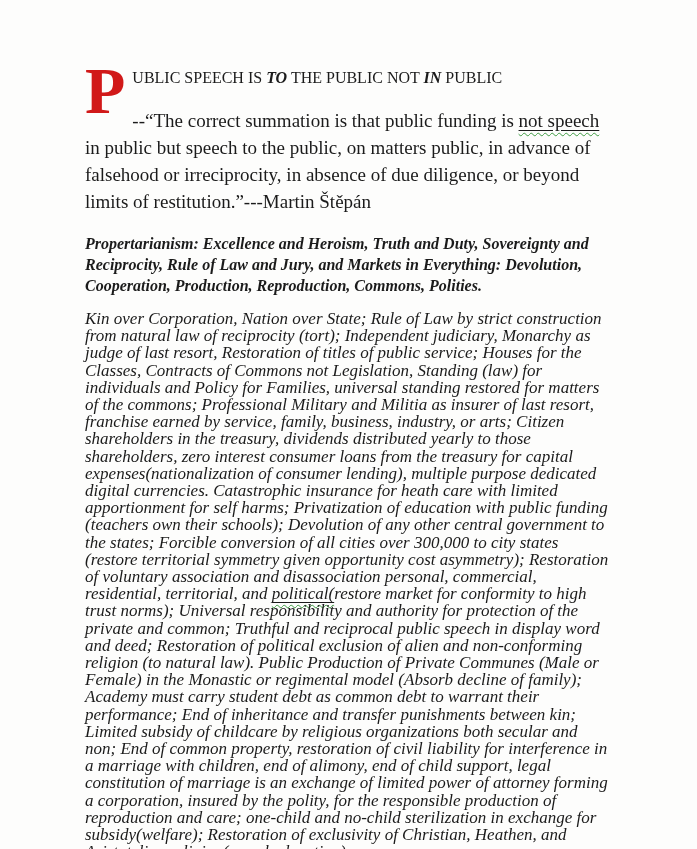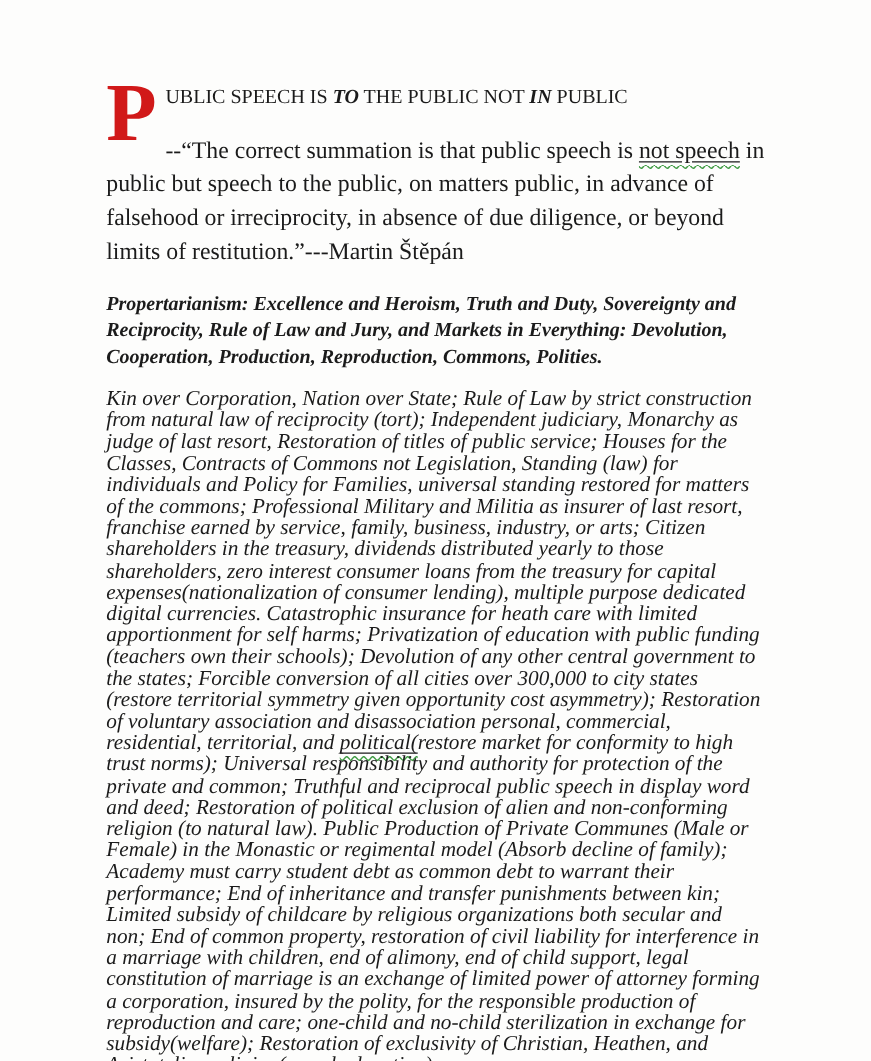--- a/index.html
+++ b/index.html
@@ -76,21 +76,21 @@
   }
 </style>
 </head>
 <body>
 
 <div class="page">
 
   <div>
     <span class="dropcap">P</span>
     <h1 class="title"><span>UBLIC SPEECH IS </span><span class="bi">TO</span><span> THE PUBLIC NOT </span><span class="bi">IN</span><span> PUBLIC</span></h1>
-    <p class="quote"><span>--“The correct summation is that public speech is </span><span class="grammar"><span class="und">not speech</span></span><span> in public but speech to the public, on matters public, in advance of falsehood or irreciprocity, in absence of due diligence, or beyond limits of restitution.”---Martin Štěpán</span></p>
+    <p class="quote"><span>--“The correct summation is that public funding is </span><span class="grammar"><span class="und">not speech</span></span><span> in public but speech to the public, on matters public, in advance of falsehood or irreciprocity, in absence of due diligence, or beyond limits of restitution.”---Martin Štěpán</span></p>
   </div>
 
   <p class="creed">Propertarianism: Excellence and Heroism, Truth and Duty, Sovereignty and Reciprocity, Rule of Law and Jury, and Markets in Everything: Devolution, Cooperation, Production, Reproduction, Commons, Polities.</p>
 
   <p class="bodytext"><span>Kin over Corporation, Nation over State; Rule of Law by strict construction from natural law of reciprocity (tort); Independent judiciary, Monarchy as judge of last resort, Restoration of titles of public service; Houses for the Classes, Contracts of Commons not Legislation, Standing (law) for individuals and Policy for Families, universal standing restored for matters of the commons; Professional Military and Militia as insurer of last resort, franchise earned by service, family, business, industry, or arts; Citizen shareholders in the treasury, dividends distributed yearly to those shareholders, zero interest consumer loans from the treasury for capital expenses(nationalization of consumer lending), multiple purpose dedicated digital currencies. Catastrophic insurance for heath care with limited apportionment for self harms; Privatization of education with public funding (teachers own their schools); Devolution of any other central government to the states; Forcible conversion of all cities over 300,000 to city states (restore territorial symmetry given opportunity cost asymmetry); Restoration of voluntary association and disassociation personal, commercial, residential, territorial, and </span><span class="grammar"><span class="und">political(</span></span><span>restore market for conformity to high trust norms); Universal responsibility and authority for protection of the private and common; Truthful and reciprocal public speech in display word and deed; Restoration of political exclusion of alien and non-conforming religion (to natural law).  Public Production of Private Communes (Male or Female) in the Monastic or regimental model (Absorb decline of family); Academy must carry student debt as common debt to warrant their performance; End of inheritance and transfer punishments between kin; Limited subsidy of childcare by religious organizations both secular and non; End of common property, restoration of civil liability for interference in a marriage with children, end of alimony, end of child support, legal constitution of marriage is an exchange of limited power of attorney forming a corporation, insured by the polity, for the responsible production of reproduction and care; one-child and no-child sterilization in exchange for subsidy(welfare); Restoration of exclusivity of Christian, Heathen, and Aristotelian religion(moral education).</span></p>
 
   <p class="footer"><span>The Civilization of European peoples articulated in law: </span><span>www.propertarianism.com</span></p>
 
 </div>
 

